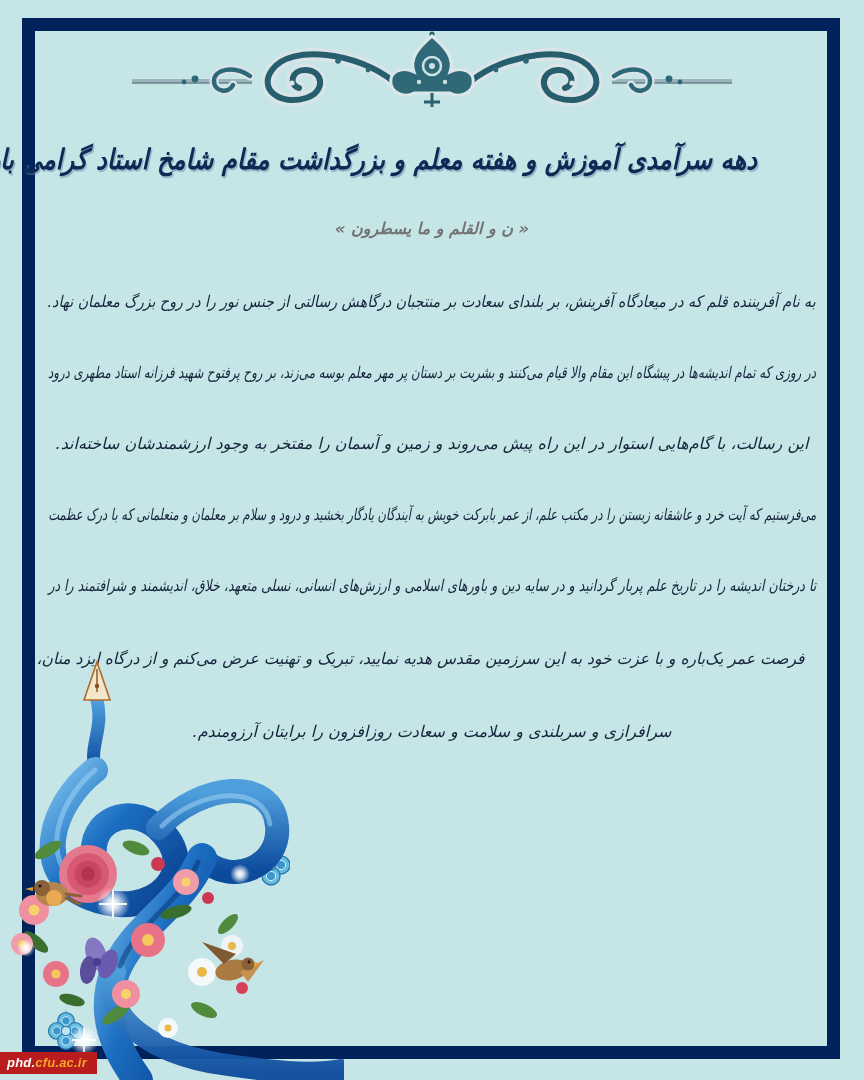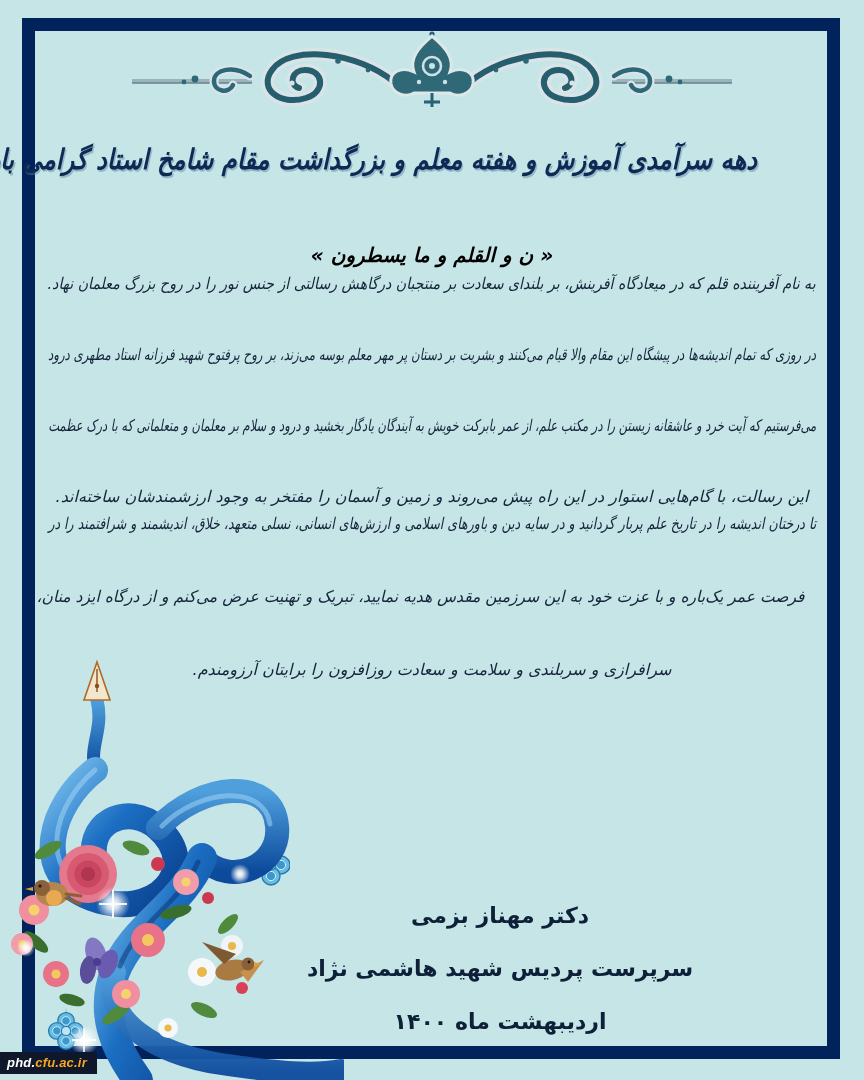--- a/index.html
+++ b/index.html
@@ -15,34 +15,34 @@
   .ornament{text-align:center;height:86px;}
   .line{direction:rtl;white-space:nowrap;overflow:visible;font-size:16px;
         line-height:27px;color:#15233b;font-style:italic;}
   .line .fit{display:inline-block;white-space:nowrap;}
   .center{text-align:center;}
   .right{text-align:right;}
   .right .fit{transform-origin:right center;}
   .center .fit{transform-origin:center center;}
   .title{margin:20px 0 0;font-size:28px;font-weight:bold;line-height:48px;
          color:#0d2a55;text-shadow:1.5px 1.5px 0 rgba(92,128,162,.45);}
-  .verse{margin-top:56px;font-size:20px;font-weight:bold;color:#000000;line-height:30px;}
-  .m42{margin-top:44px;} .m44{text-align:right;} .m46{margin-top:46px;}
+  .verse{margin-top:30px;font-size:16px;font-weight:bold;color:#737373;line-height:30px;}
+  .m42{margin-top:44px;} .m44{margin-top:44px;text-align:right;} .m46{margin-top:46px;}
   .signature{
     position:absolute;left:290px;width:420px;top:901px;z-index:2;
     direction:rtl;text-align:center;font-weight:bold;color:#0d2038;
   }
   .signature .sig-line{font-size:22px;line-height:30px;}
   .signature .sig-line + .sig-line{margin-top:23px;}
   .illustration{position:absolute;left:-4px;top:642px;width:348px;height:438px;z-index:3;}
   .tile{position:absolute;z-index:2;}
   .tile-a{left:252px;top:840px;width:38px;height:48px;}
   .tile-b{left:48px;top:1008px;width:36px;height:44px;}
   .watermark{
-    position:absolute;left:0;top:1052px;z-index:6;background:#0f172a;
+    position:absolute;left:0;top:1052px;z-index:6;background:#b91c1c;
     padding:3px 10px 4px 7px;font-family:"Liberation Sans",sans-serif;
     font-style:italic;font-weight:bold;font-size:13px;color:#ffffff;letter-spacing:.2px;
   }
   .wm-domain{color:#f5a623;}
 </style>
 </head>
 <body>
 
 <div class="page">
 
@@ -80,22 +80,22 @@
         </g>
       </svg>
     </div>
 
     <h1 class="title line center"><span class="fit" style="transform: scaleX(0.8665);">دهه سرآمدی آموزش و هفته معلم و بزرگداشت مقام شامخ استاد گرامی باد</span></h1>
 
     <div class="verse line center"><span class="fit">«  ن و القلم و ما یسطرون  »</span></div>
 
     <div class="line right m44"><span class="fit" style="transform: scaleX(0.8852);">به نام آفریننده قلم که در میعادگاه آفرینش، بر بلندای سعادت بر منتجبان درگاهش رسالتی از جنس نور را در روح بزرگ معلمان نهاد.</span></div>
     <div class="line right m42"><span class="fit" style="transform: scaleX(0.7371);">در روزی که تمام اندیشه‌ها در پیشگاه این مقام والا قیام می‌کنند و بشریت بر دستان پر مهر معلم بوسه می‌زند، بر روح پرفتوح شهید فرزانه استاد مطهری درود</span></div>
+    <div class="line center m42"><span class="fit">این رسالت، با گام‌هایی استوار در این راه پیش می‌روند و زمین و آسمان را مفتخر به وجود ارزشمندشان ساخته‌اند.</span></div>
     <div class="line right m42"><span class="fit" style="transform: scaleX(0.7203);">می‌فرستیم که آیت خرد و عاشقانه زیستن را در مکتب علم، از عمر بابرکت خویش به آیندگان یادگار بخشید و درود و سلام بر معلمان و متعلمانی که با درک عظمت</span></div>
-    <div class="line center m42"><span class="fit">این رسالت، با گام‌هایی استوار در این راه پیش می‌روند و زمین و آسمان را مفتخر به وجود ارزشمندشان ساخته‌اند.</span></div>
     <div class="line right m44"><span class="fit" style="transform: scaleX(0.789);">تا درختان اندیشه را در تاریخ علم پربار گردانید و در سایه دین و باورهای اسلامی و ارزش‌های انسانی، نسلی متعهد، خلاق، اندیشمند و شرافتمند را در</span></div>
     <div class="line center m46"><span class="fit" style="transform: scaleX(0.9709);">فرصت عمر یک‌باره و با عزت خود به این سرزمین مقدس هدیه نمایید، تبریک و تهنیت عرض می‌کنم و از درگاه ایزد منان،</span></div>
     <div class="line center m46"><span class="fit">سرافرازی و سربلندی و سلامت و سعادت روزافزون را برایتان آرزومندم.</span></div>
   </div>
 
   <div class="illustration">
     <svg width="348" height="438" viewBox="0 0 348 438">
       <defs>
         <linearGradient id="rb" x1="0" y1="0" x2="1" y2="1">
           <stop offset="0" stop-color="#7cc2ee"></stop>
@@ -232,23 +232,18 @@
       <circle cx="29" cy="25" r="9" fill="#66bde2" stroke="#2a7ab0" stroke-width="1.4"></circle>
       <circle cx="19" cy="36" r="9" fill="#66bde2" stroke="#2a7ab0" stroke-width="1.4"></circle>
       <circle cx="19" cy="14" r="4.6" fill="#3c98cc" stroke="#d8eef6" stroke-width="1"></circle>
       <circle cx="9" cy="25" r="4.6" fill="#3c98cc" stroke="#d8eef6" stroke-width="1"></circle>
       <circle cx="29" cy="25" r="4.6" fill="#3c98cc" stroke="#d8eef6" stroke-width="1"></circle>
       <circle cx="19" cy="36" r="4.6" fill="#3c98cc" stroke="#d8eef6" stroke-width="1"></circle>
       <circle cx="19" cy="25" r="5" fill="#bfe4f2" stroke="#2a7ab0" stroke-width="1.2"></circle>
     </svg>
   </div>
 
-  <div class="signature">
-    <div class="sig-line">دکتر مهناز بزمی</div>
-    <div class="sig-line">سرپرست پردیس شهید هاشمی نژاد</div>
-    <div class="sig-line">اردیبهشت ماه ۱۴۰۰</div>
-  </div>
 
   <div class="watermark">
     <span class="wm-phd">phd.</span><span class="wm-domain">cfu.ac.ir</span>
   </div>
 
 </div>
 
 </body></html>

